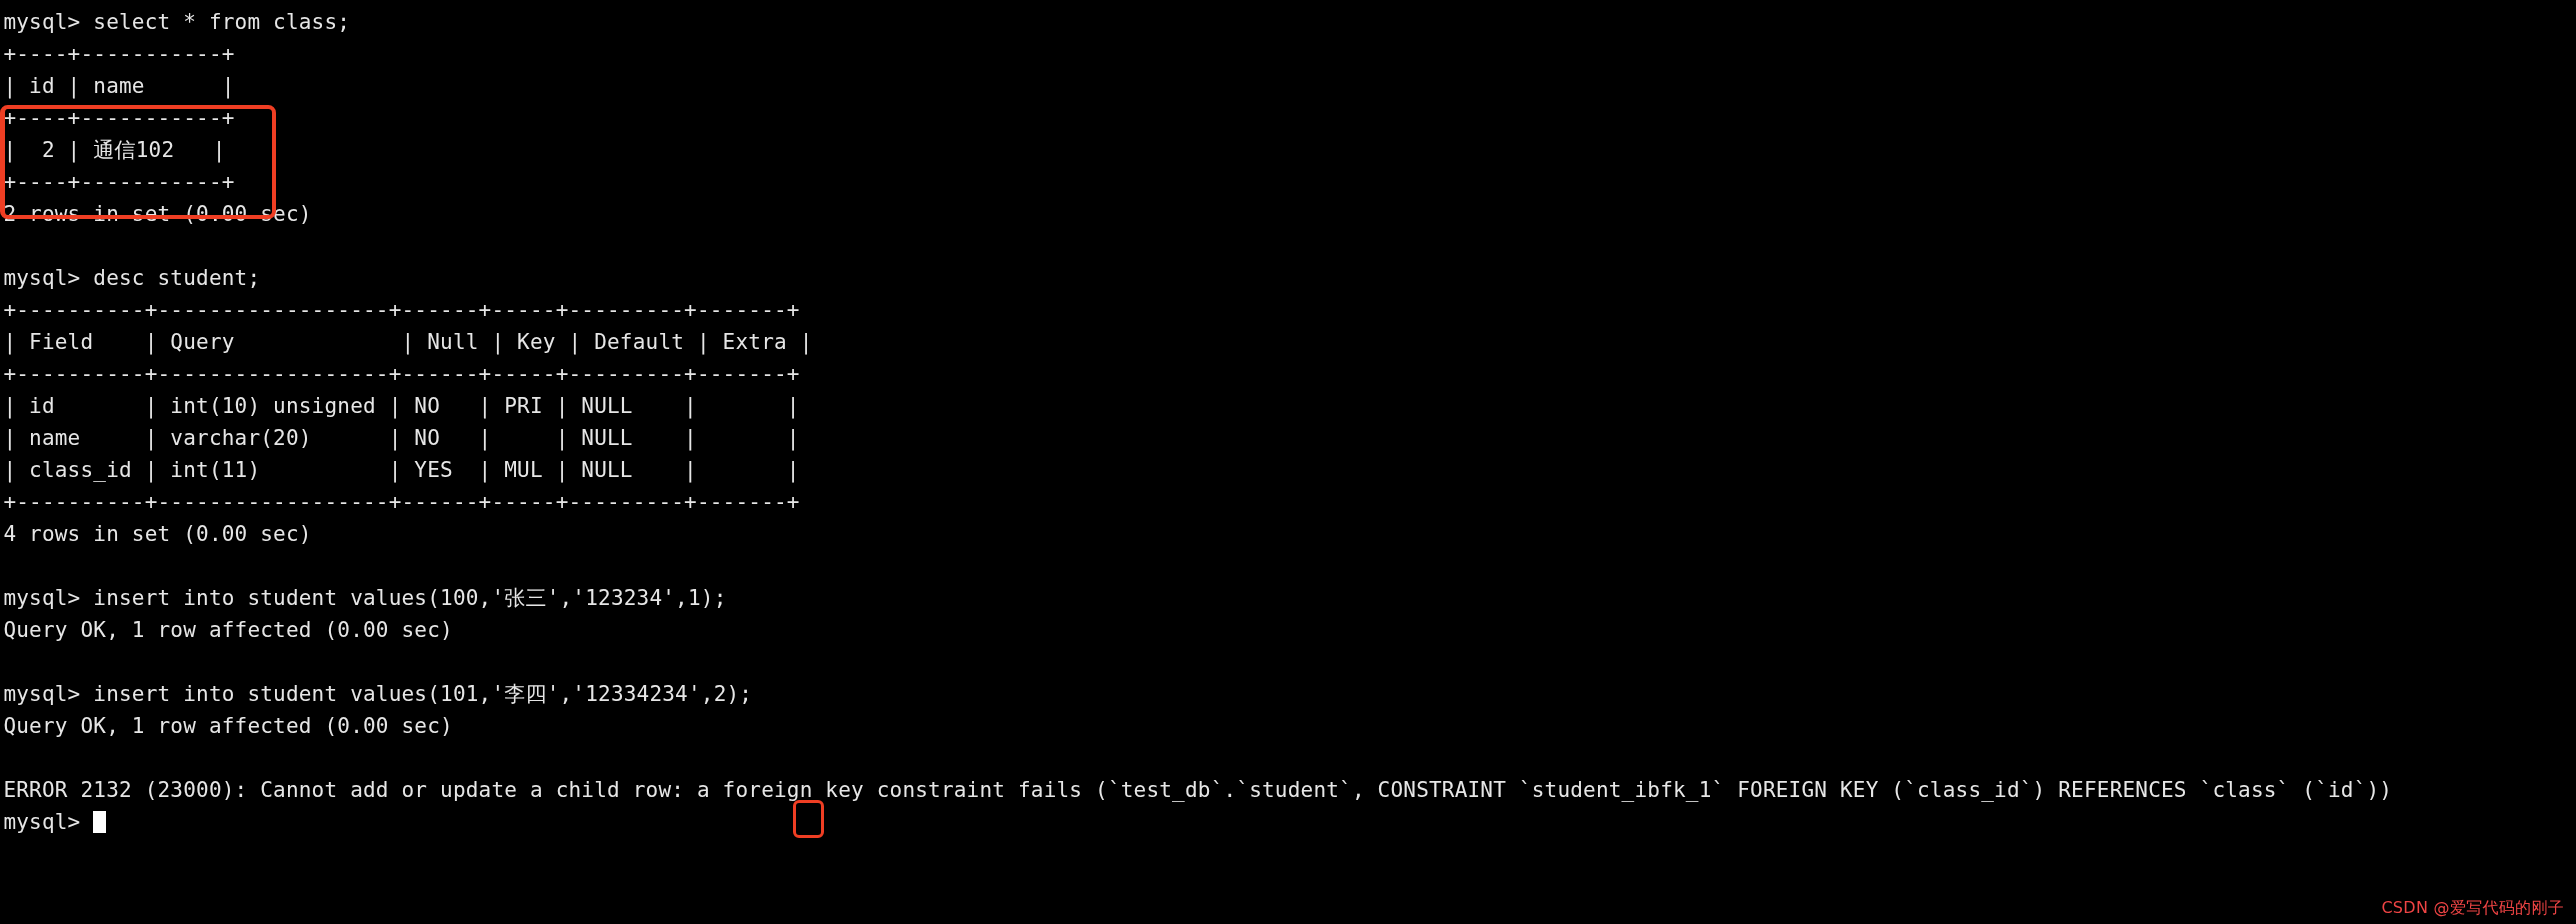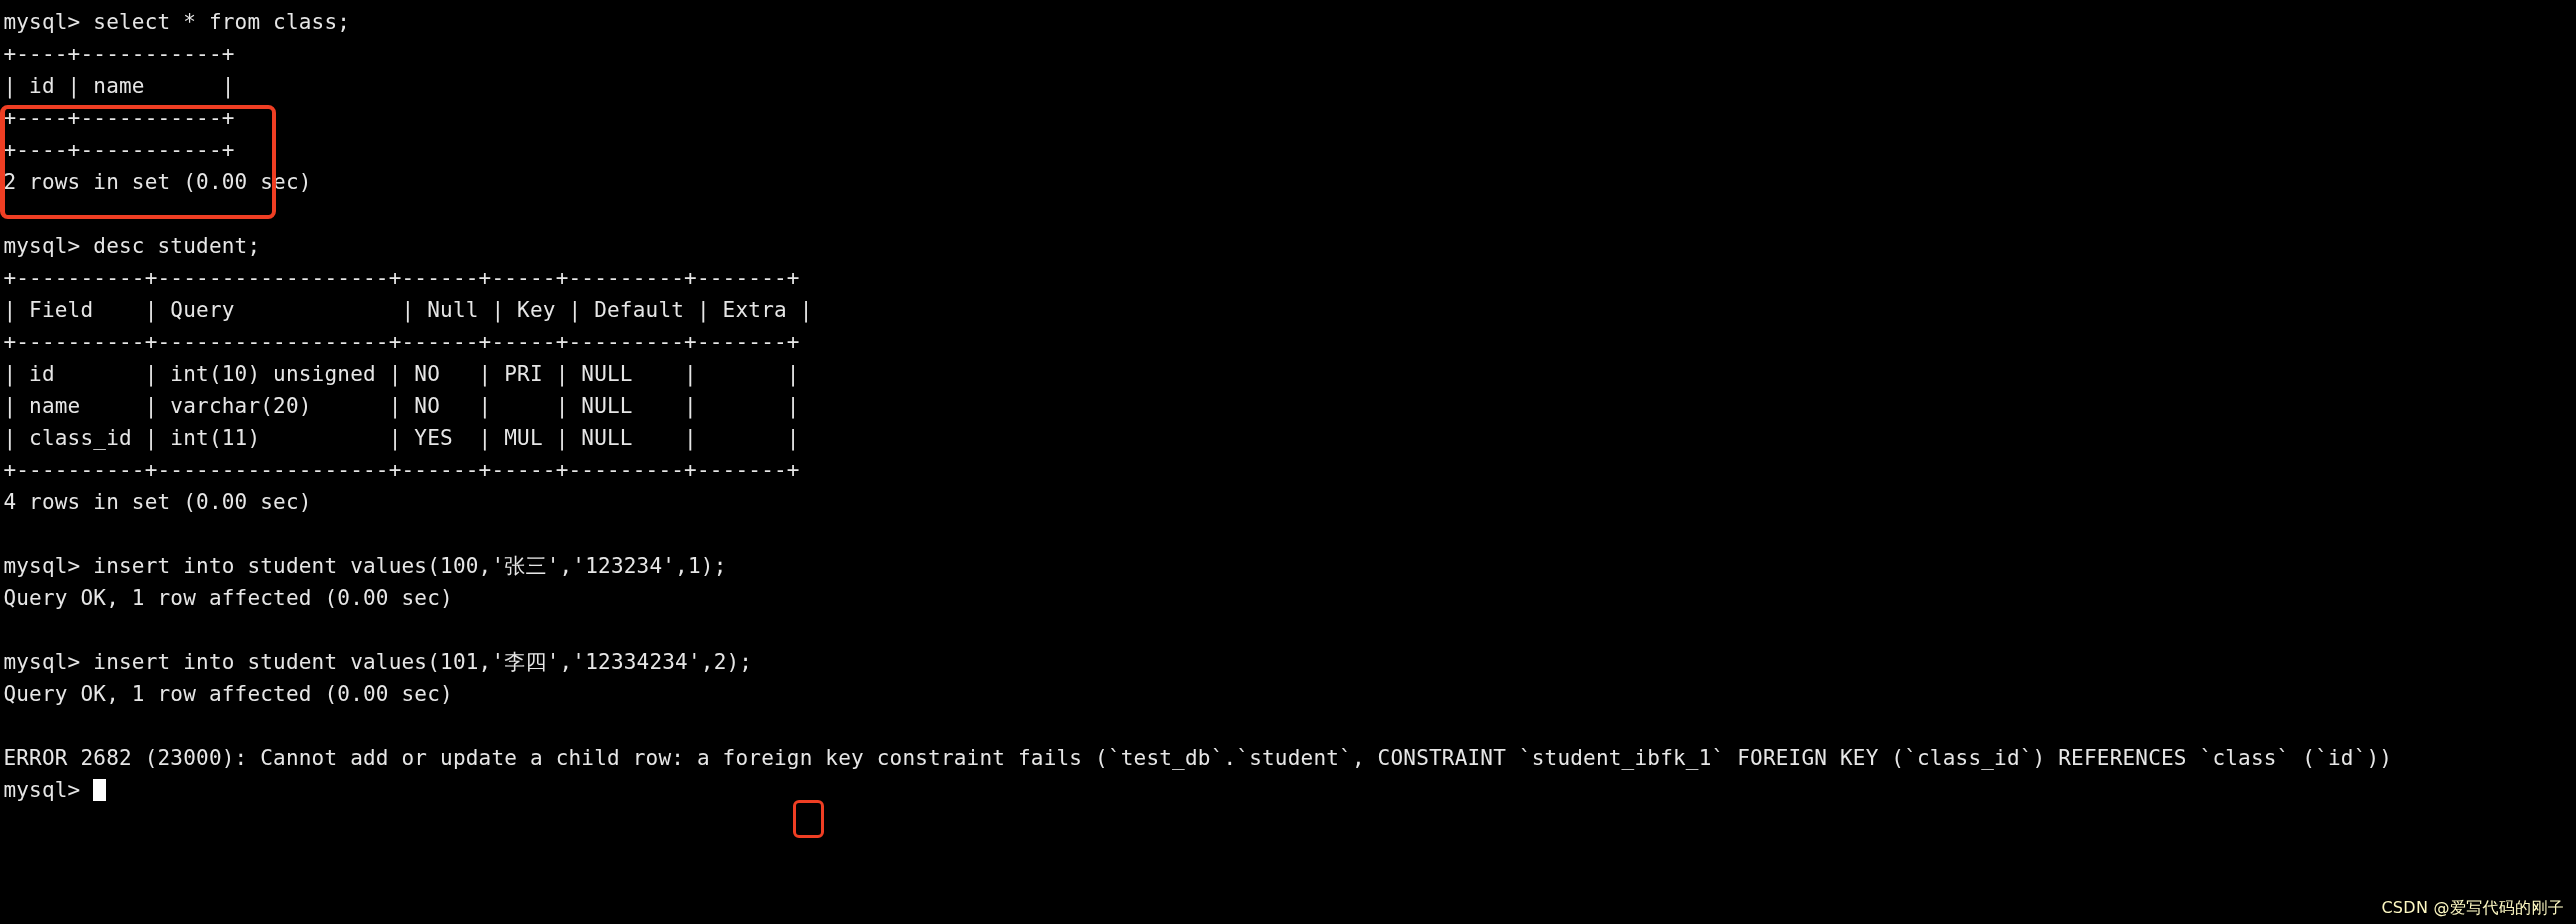--- a/index.html
+++ b/index.html
@@ -61,36 +61,37 @@
     display: inline-block;
     width: 12.8px;
     height: 22px;
     background: #ffffff;
     vertical-align: -4.3px;
   }
   #watermark {
     position: absolute;
     right: 12px;
     bottom: 6px;
-    color: #fef9c3;
+    color: #ef4444;
     font-family: "DejaVu Sans", "Liberation Sans", sans-serif;
     font-size: 16px;
     letter-spacing: 0.3px;
     white-space: pre;
   }
 </style>
 </head>
 <body>
 
 <div id="terminal">
 
   <div class="line">mysql&gt; select * from class;</div>
   <div class="line">+----+-----------+</div>
   <div class="line">| id | name      |</div>
   <div class="line">+----+-----------+</div>
+  <div class="line">|  2 | 通信102   |</div>
   <div class="line">+----+-----------+</div>
   <div class="line">2 rows in set (0.00 sec)</div>
   <div class="line blank"></div>
 
   <div class="line">mysql&gt; desc student;</div>
   <div class="line">+----------+------------------+------+-----+---------+-------+</div>
   <div class="line">| Field    | Query             | Null | Key | Default | Extra |</div>
   <div class="line">+----------+------------------+------+-----+---------+-------+</div>
   <div class="line">| id       | int(10) unsigned | NO   | PRI | NULL    |       |</div>
   <div class="line">| name     | varchar(20)      | NO   |     | NULL    |       |</div>
@@ -100,21 +101,21 @@
   <div class="line blank"></div>
 
   <div class="line">mysql&gt; insert into student values(100,'张三','123234',1);</div>
   <div class="line">Query OK, 1 row affected (0.00 sec)</div>
   <div class="line blank"></div>
 
   <div class="line">mysql&gt; insert into student values(101,'李四','12334234',2);</div>
   <div class="line">Query OK, 1 row affected (0.00 sec)</div>
   <div class="line blank"></div>
 
-  <div class="line">ERROR 2682 (23000): Cannot add or update a child row: a foreign key constraint fails (`test_db`.`student`, CONSTRAINT `student_ibfk_1` FOREIGN KEY (`class_id`) REFERENCES `class` (`id`))</div>
+  <div class="line">ERROR 2132 (23000): Cannot add or update a child row: a foreign key constraint fails (`test_db`.`student`, CONSTRAINT `student_ibfk_1` FOREIGN KEY (`class_id`) REFERENCES `class` (`id`))</div>
 
   <div class="line"><span>mysql&gt; </span><span class="cursor-block"></span></div>
 
   <div class="annot-box" id="annot-class-rows"></div>
   <div class="annot-box" id="annot-bad-class-id"></div>
 
   <div id="watermark">CSDN @爱写代码的刚子</div>
 </div>
 
 

